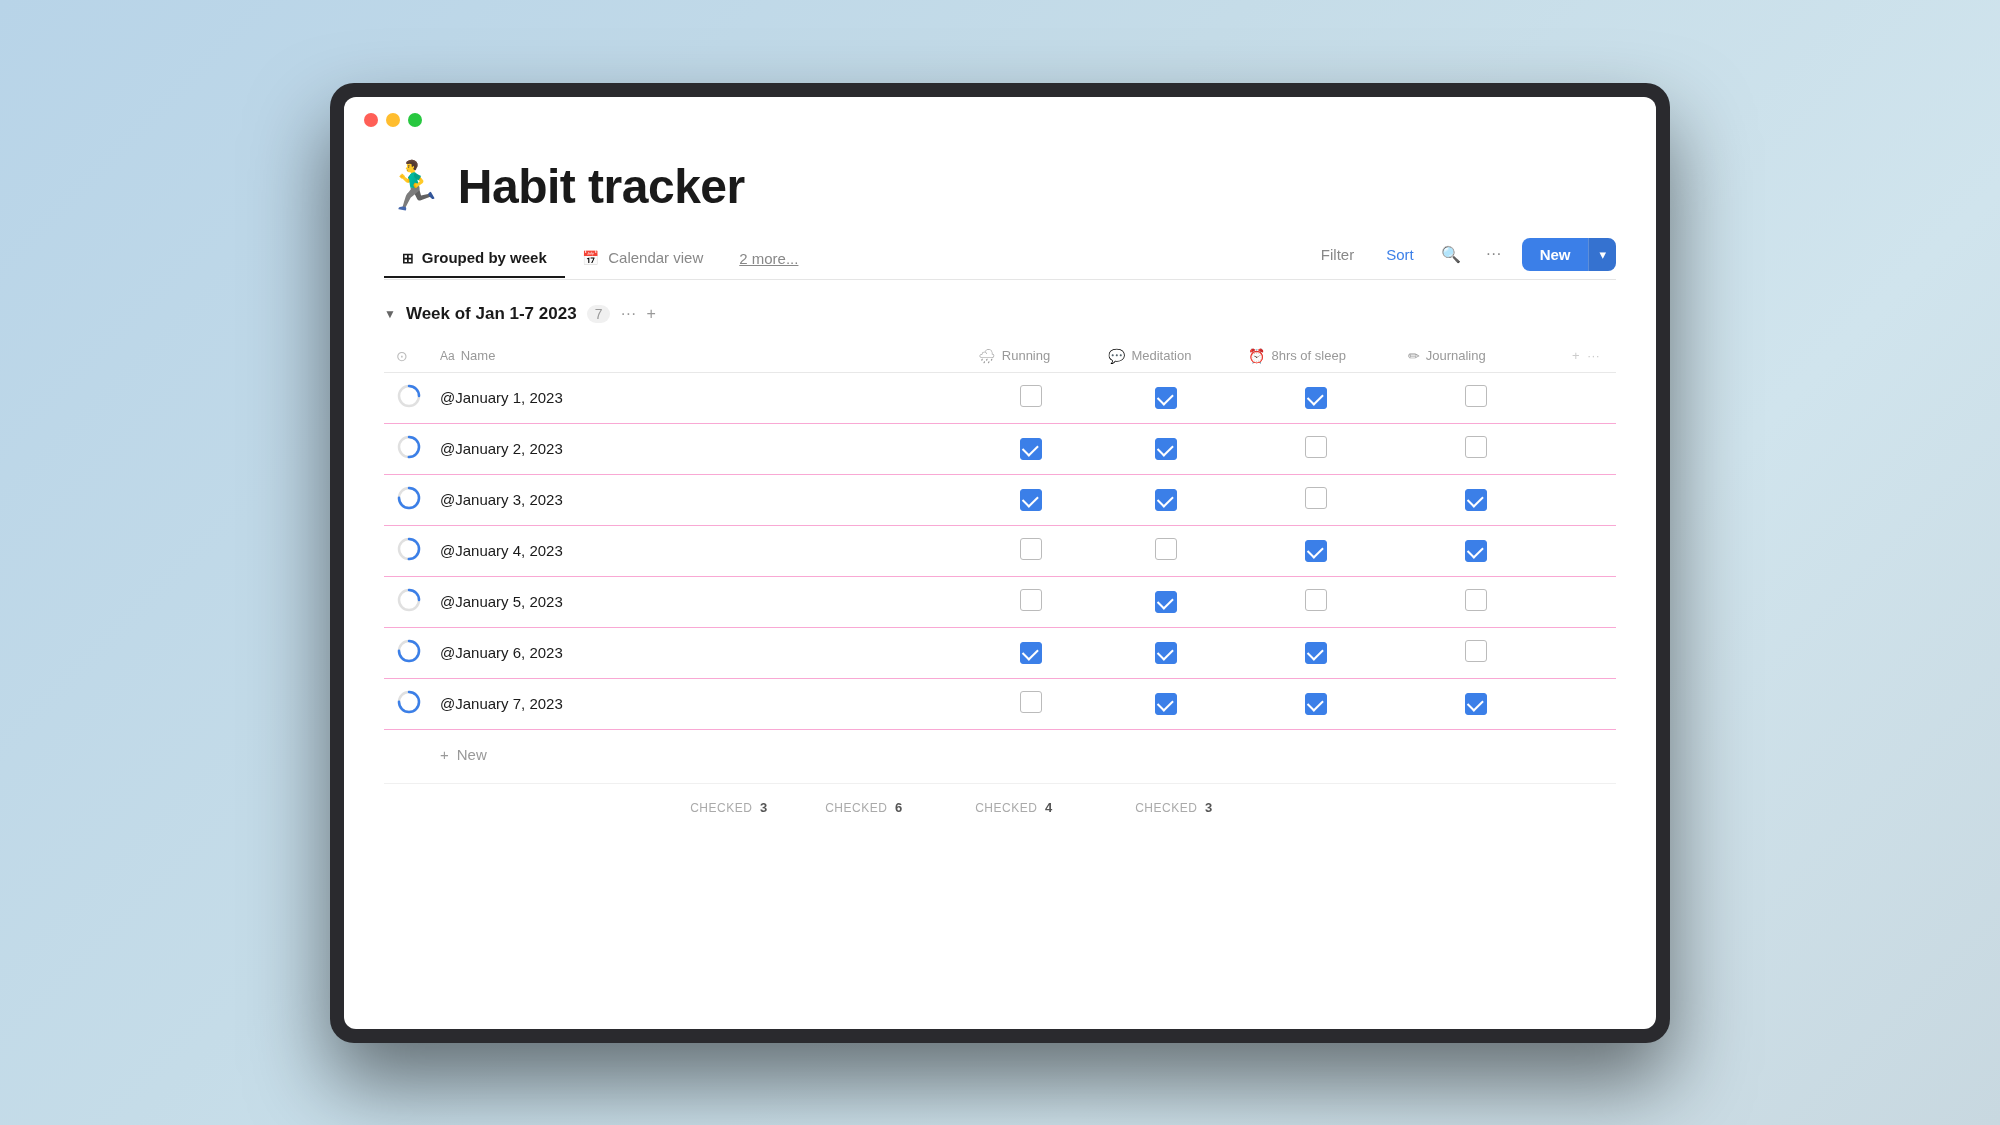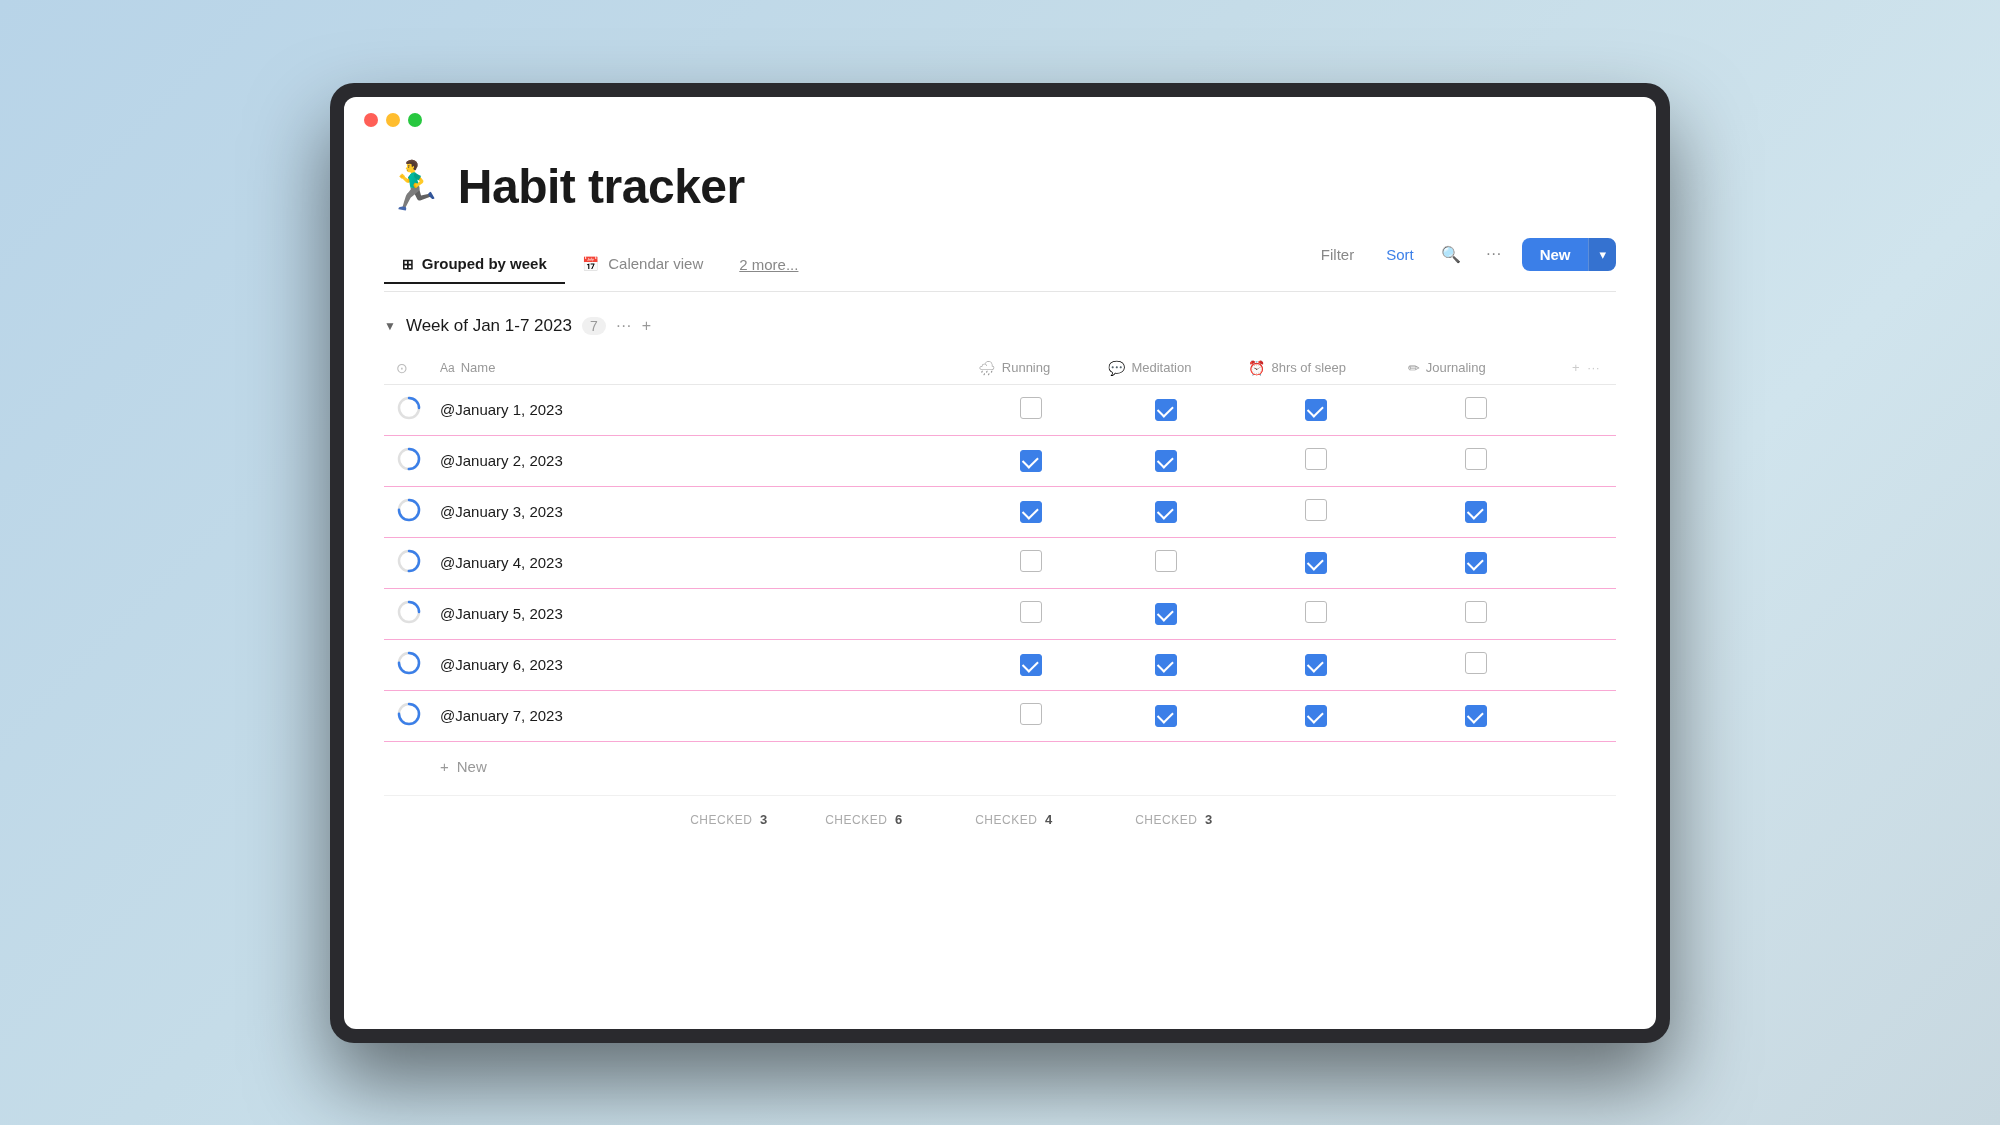--- a/index.html
+++ b/index.html
@@ -122,21 +122,21 @@
       padding: 10px 18px;
       cursor: pointer;
       text-decoration: underline;
     }
 
     .toolbar-spacer { flex: 1; }
 
     .toolbar-actions {
       display: flex;
       gap: 4px;
-      padding-bottom: 20px;
+      padding-bottom: 8px;
     }
 
     .toolbar-btn {
       padding: 6px 14px;
       font-size: 15px;
       color: #888;
       background: none;
       border: none;
       cursor: pointer;
       border-radius: 6px;
@@ -199,21 +199,21 @@
       padding: 4px 0;
     }
 
     .week-arrow {
       font-size: 12px;
       color: #666;
     }
 
     .week-title {
       font-size: 17px;
-      font-weight: 400;
+      font-weight: 700;
       color: #1a1a1a;
     }
 
     .week-count {
       font-size: 14px;
       color: #999;
       background: #f0f0f0;
       padding: 1px 8px;
       border-radius: 10px;
     }

